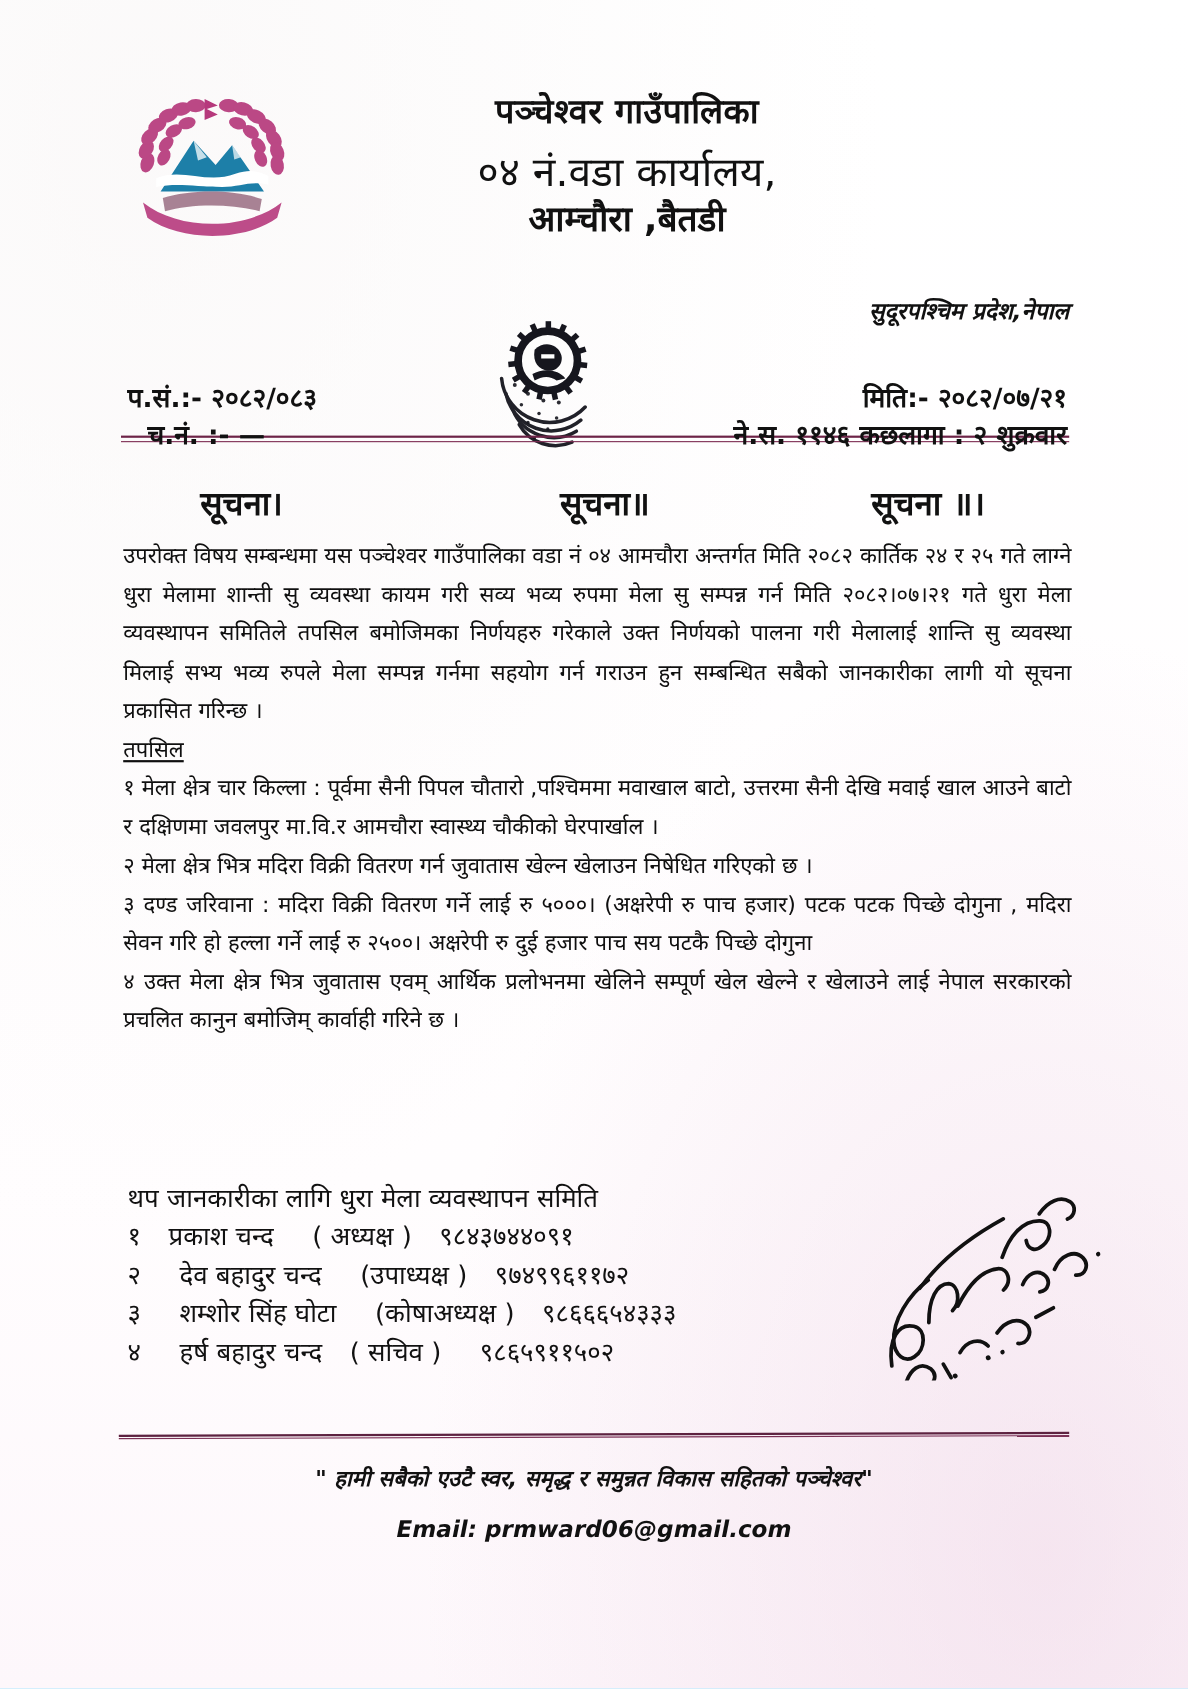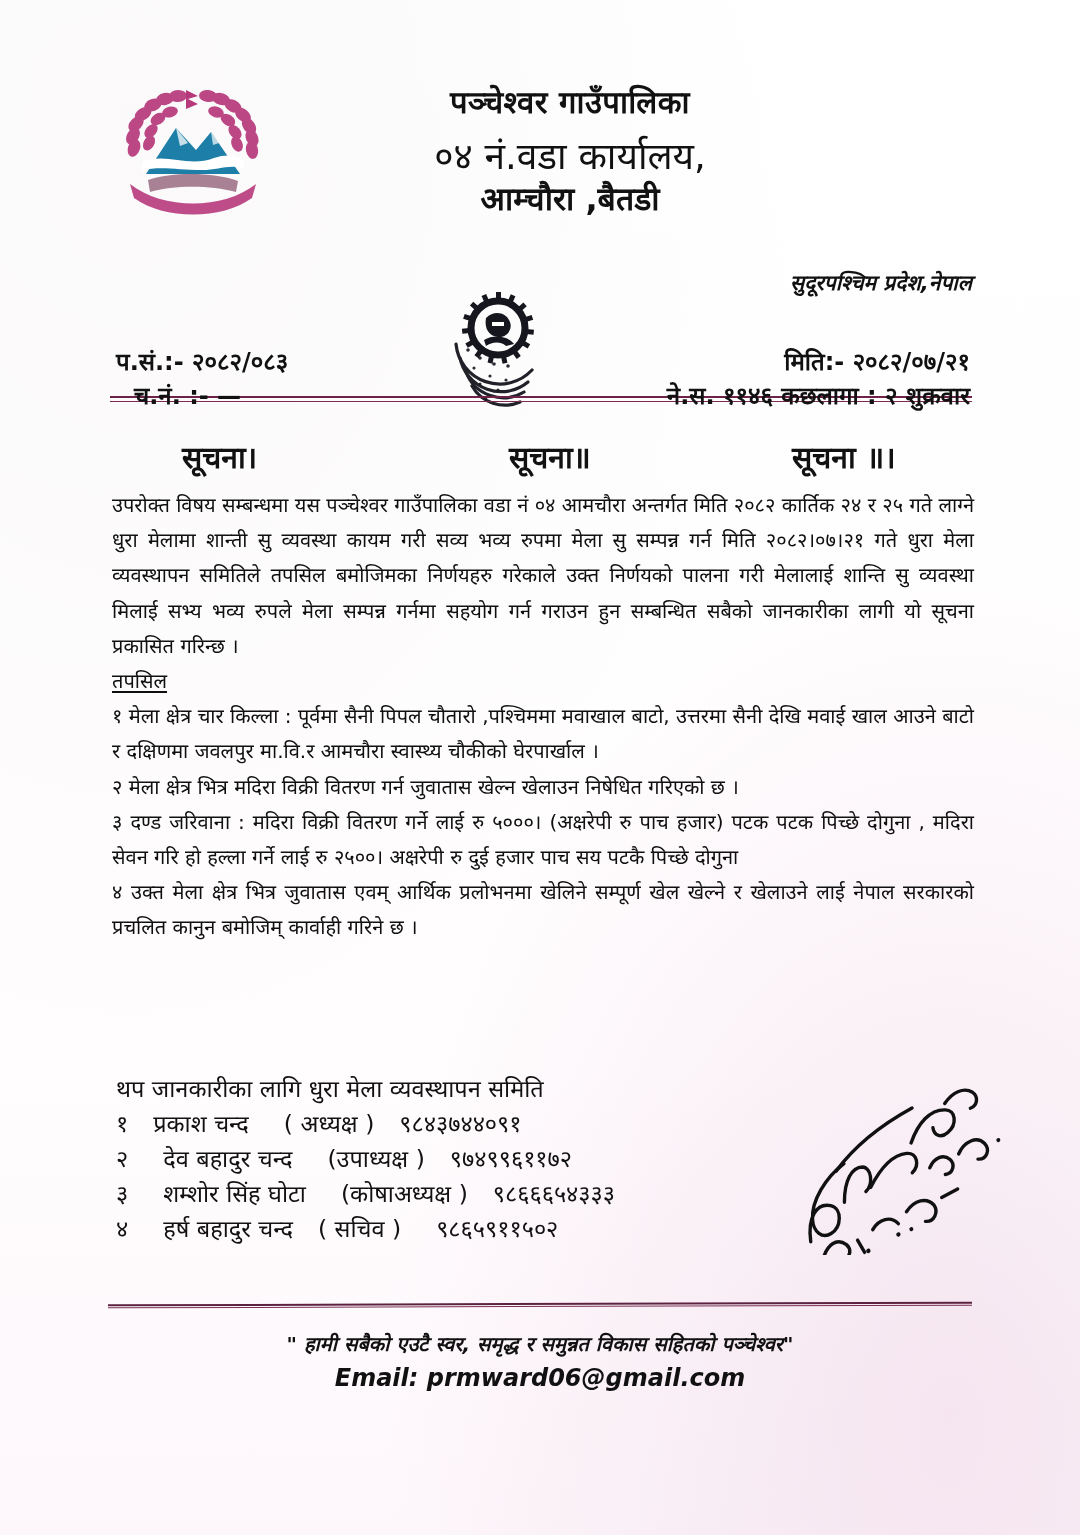--- a/index.html
+++ b/index.html
@@ -198,24 +198,24 @@
     width: 1080px;
     text-align: center;
   }
   .slogan {
     font-size: 20px;
     font-weight: bold;
     font-style: italic;
     white-space: nowrap;
   }
   .email {
-    font-size: 24px;
+    font-size: 21px;
     font-style: italic;
     font-weight: 600;
-    margin-top: 7px;
+    margin-top: 21px;
     white-space: nowrap;
   }
 </style>
 </head>
 <body>
 
 <div class="page">
   <div class="scan-tint"></div>
 
   <div class="header">

